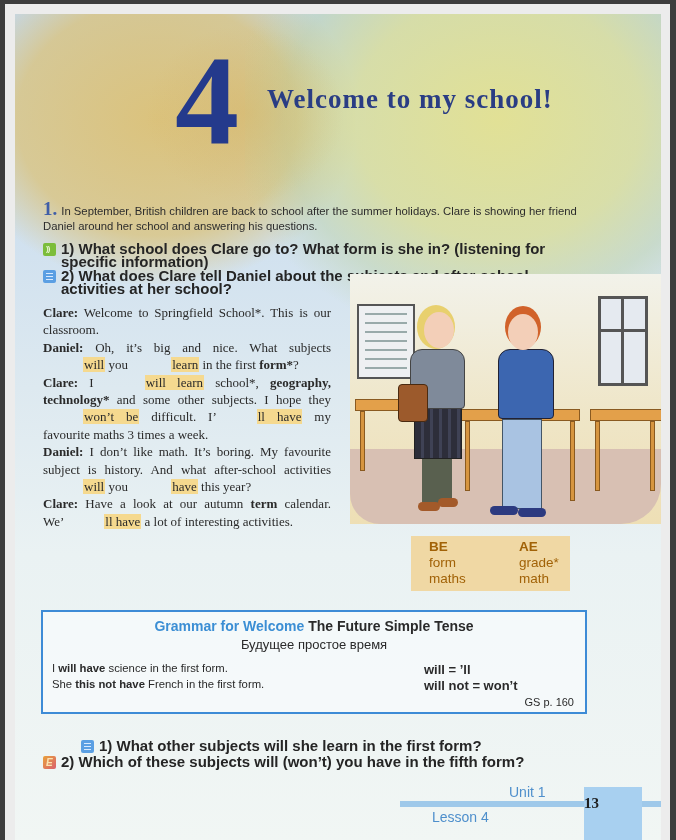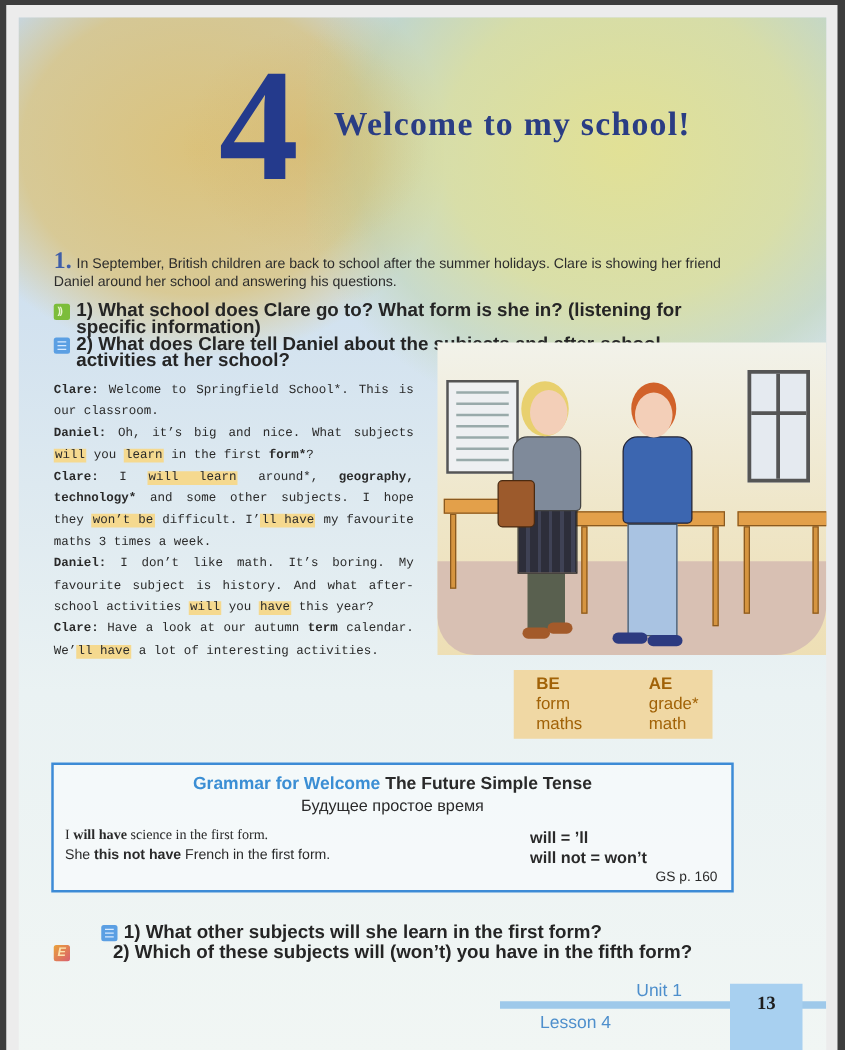--- a/index.html
+++ b/index.html
@@ -26,24 +26,24 @@
   .ex-num { font-family:"Liberation Serif", serif; font-weight:bold; font-size:19px; color:#3f5ea8; margin-right:4px; }
   .q { position:absolute; left:28px; width:540px; font-size:15px; line-height:13px; font-weight:bold; color:#252525; padding-left:18px; }
   .q .ic { position:absolute; left:0; top:1px; width:13px; height:13px; border-radius:2px; }
   .ic-listen { background:#7cbd3a; }
   .ic-listen::after { content:"))"; position:absolute; left:3px; top:-1px; font-size:8px; color:#e9f6d0; font-weight:bold; letter-spacing:-1px; }
   .ic-read { background:#5b9fe3; }
   .ic-read::before { content:""; position:absolute; left:3px; top:3px; width:7px; height:1px; background:#d8eaff; box-shadow:0 3px 0 #d8eaff, 0 6px 0 #d8eaff; }
   .ic-speak { background:linear-gradient(135deg,#e9a23a,#d95f6f); }
   .ic-speak::after { content:"E"; position:absolute; left:3px; top:0px; font-size:10px; color:#fbe3b0; font-style:italic; font-weight:bold; }
 
-  .dialogue { position:absolute; left:28px; top:290px; width:288px; font-family:Liberation Mono, monospace; font-size:10px; line-height:17.4px; color:#2a2a2a; text-align:justify; }
+  .dialogue { position:absolute; left:28px; top:290px; width:288px; font-family:Liberation Serif, serif; font-size:13px; line-height:17.4px; color:#2a2a2a; text-align:justify; }
   .dialogue p { margin:0; }
   .dialogue b { font-weight:bold; }
-  .hl { background:#f5d98f; padding:0 1px; }
+  .hl { background:#f5d98f; padding:0 1px;margin-left:40px; }
 
   .illus { position:absolute; left:335px; top:260px; width:330px; height:250px; }
   .wall { position:absolute; left:0; top:0; width:311px; height:250px; background:linear-gradient(180deg,#f2f2ea 0%, #efe6c8 55%, #eedfb5 100%); }
   .floor { position:absolute; left:0; top:175px; width:311px; height:75px; background:#d8c0b3; border-radius:0 0 40px 30px; }
   .board { position:absolute; left:7px; top:30px; width:58px; height:75px; background:#eef0f2; border:2px solid #555; }
   .board i { display:block; height:2px; margin:7px 6px 0; background:#9aa; }
   .window { position:absolute; left:248px; top:22px; width:50px; height:90px; border:3px solid #555; background:#e5eaf0; }
   .window::before { content:""; position:absolute; left:20px; top:0; width:3px; height:100%; background:#555; }
   .window::after { content:""; position:absolute; left:0; top:30px; width:100%; height:3px; background:#555; }
   .desk { position:absolute; height:12px; background:#e3a04a; border:1px solid #8a5a20; }
@@ -70,21 +70,21 @@
   .g-row { position:absolute; left:9px; font-size:11.3px; color:#2a2a2a; }
   .g-rule { position:absolute; left:381px; font-size:13px; font-weight:bold; color:#2a2a2a; }
   .g-ref { position:absolute; right:11px; top:84px; font-size:11px; color:#2a2a2a; }
 
   .ex2 { position:absolute; left:28px; top:706px; width:540px; font-size:11.3px; line-height:15px; color:#2c2c2c; }
 
   .footer-line { position:absolute; left:385px; top:787px; width:261px; height:6px; background:#9fc9ea; }
   .footer-unit { position:absolute; left:494px; top:770px; font-size:14px; color:#4e8fcc; }
   .footer-lesson { position:absolute; left:417px; top:795px; font-size:14px; color:#4e8fcc; }
   .page-box { position:absolute; left:569px; top:773px; width:58px; height:57px; background:#a8d0f0; }
-  .page-num { position:absolute; left:0; top:8px; width:100%; text-align:center; font-family:"Liberation Serif", serif; font-weight:bold; font-size:15px; color:#1e1e1e; }
+  .page-num { position:absolute; left:0; top:8px; width:100%; font-family:"Liberation Serif", serif; font-weight:bold; font-size:15px; color:#1e1e1e; }
 </style>
 </head>
 <body>
 
 <div class="frame">
  <div class="page">
   <div class="leaf1"></div>
   <div class="leaf2"></div>
   <div class="leaf3"></div>
 
@@ -99,21 +99,21 @@
     <span>1) What school does Clare go to? What form is she in? (listening for specific information)</span>
   </div>
   <div class="q" style="top:255px;">
     <span class="ic ic-read"></span>
     <span>2) What does Clare tell Daniel about the subjects and after-school activities at her school?</span>
   </div>
 
   <div class="dialogue">
     <p><b>Clare:</b><span> Welcome to Springfield School*. This is our classroom.</span></p>
     <p><b>Daniel:</b><span> Oh, it’s big and nice. What subjects </span><span class="hl">will</span><span> you </span><span class="hl">learn</span><span> in the first </span><b>form*</b><span>?</span></p>
-    <p><b>Clare:</b><span> I </span><span class="hl">will learn</span><span> around*, </span><b>geography, technology*</b><span> and some other subjects. I hope they </span><span class="hl">won’t be</span><span> difficult. I’</span><span class="hl">ll have</span><span> my favourite maths 3 times a week.</span></p>
+    <p><b>Clare:</b><span> I </span><span class="hl">will learn</span><span> school*, </span><b>geography, technology*</b><span> and some other subjects. I hope they </span><span class="hl">won’t be</span><span> difficult. I’</span><span class="hl">ll have</span><span> my favourite maths 3 times a week.</span></p>
     <p><b>Daniel:</b><span> I don’t like math. It’s boring. My favourite subject is history. And what after-school activities </span><span class="hl">will</span><span> you </span><span class="hl">have</span><span> this year?</span></p>
     <p><b>Clare:</b><span> Have a look at our autumn </span><b>term</b><span> calendar. We’</span><span class="hl">ll have</span><span> a lot of interesting activities.</span></p>
   </div>
 
   <div class="illus">
     <div class="wall"></div>
     <div class="floor"></div>
     <div class="board">
           <i></i>
           <i></i>
@@ -158,32 +158,32 @@
       <div>math</div>
     </div>
   </div>
 
   <div class="grammar">
     <div class="g-title">
       <span class="blue">Grammar for Welcome</span>
       <span>The Future Simple Tense</span>
     </div>
     <div class="g-sub">Будущее простое время</div>
-    <div class="g-row" style="top:50px;font-family:Liberation Serif, serif;"><span>I </span><b>will have</b><span> science in the first form.</span></div>
+    <div class="g-row" style="top:50px;"><span>I </span><b>will have</b><span> science in the first form.</span></div>
     <div class="g-row" style="top:66px;"><span>She </span><b>this not have</b><span> French in the first form.</span></div>
     <div class="g-rule" style="top:50px;">will = ’ll</div>
     <div class="g-rule" style="top:66px;">will not = won’t</div>
     <div class="g-ref">GS p. 160</div>
   </div>
 
   <div class="q" style="top:725px;margin-left:38px;">
     <span class="ic ic-read"></span>
     <span>1) What other subjects will she learn in the first form?</span>
   </div>
-  <div class="q" style="top:741px;text-align:center;">
+  <div class="q" style="top:741px;">
     <span class="ic ic-speak"></span>
     <span>2) Which of these subjects will (won’t) you have in the fifth form?</span>
   </div>
 
   <div class="footer-line"></div>
   <div class="footer-unit">Unit 1</div>
   <div class="footer-lesson">Lesson 4</div>
   <div class="page-box">
     <div class="page-num">13</div>
   </div>

